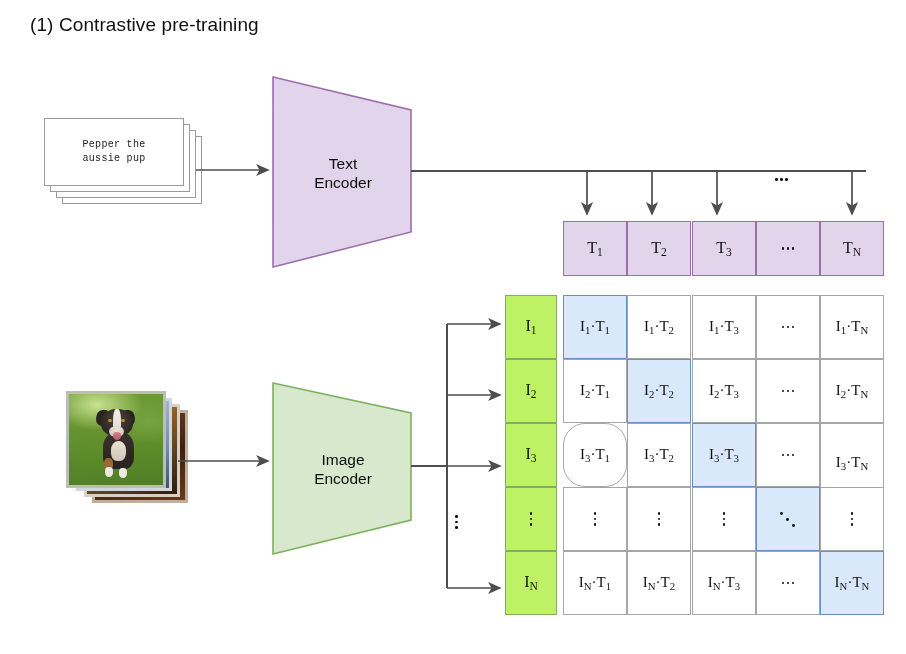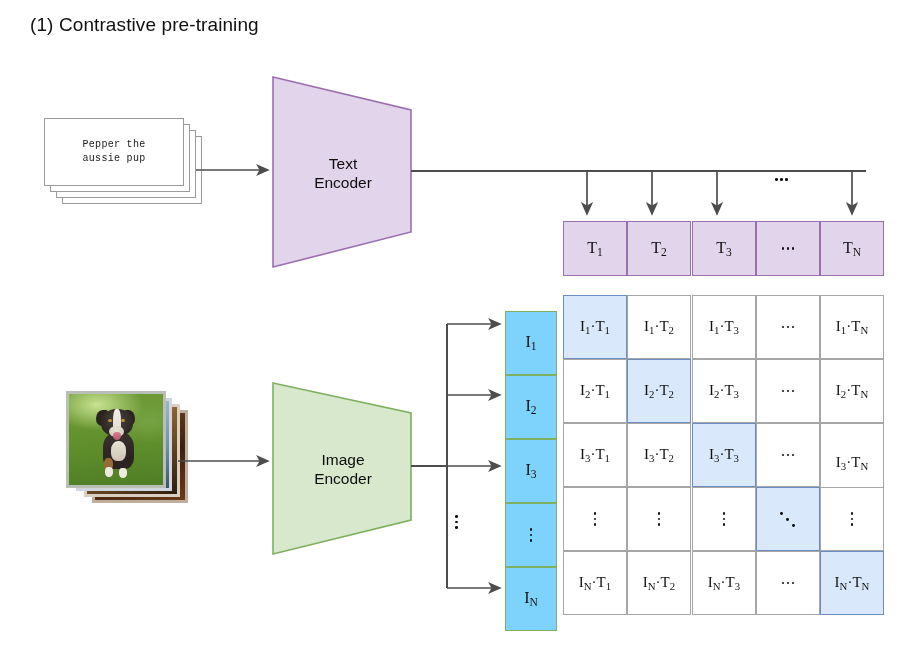--- a/index.html
+++ b/index.html
@@ -170,23 +170,22 @@
     justify-content: center;
     font-family: "Liberation Serif", "DejaVu Serif", serif;
     font-size: 16px;
     color: #111111;
   }
   .t-cell {
     background: #e2d4ea;
     border: 1px solid #9b6fae;
   }
   .i-cell {
-    background: #7dd3fc;
+    background: #bef264;
     border: 1px solid #7fb05f;
-    margin-top: 16px;
   }
   .m-cell {
     background: #ffffff;
     border: 1px solid #a6a6a6;
     font-size: 15px;
   }
   .m-cell.hl {
     background: #dae8fc;
     border: 1px solid #6c8ebf;
   }
@@ -408,21 +407,21 @@
       <div class="cellbox m-cell" style="left: 756px; top: 359px; width: 64px; height: 64px;">
         <div class="hdots">
           <i></i>
           <i></i>
           <i></i>
         </div>
       </div>
       <div class="cellbox m-cell" style="left: 820px; top: 359px; width: 64px; height: 64px;">
         <span><span>I<span class="sub">2</span></span>·<span>T<span class="sub">N</span></span></span>
       </div>
-      <div class="cellbox m-cell" style="left: 563px; top: 423px; width: 64px; height: 64px;">
+      <div class="cellbox m-cell" style="left: 563px; top: 423px; width: 64px; height: 64px; border-radius: 22px;">
         <span><span>I<span class="sub">3</span></span>·<span>T<span class="sub">1</span></span></span>
       </div>
       <div class="cellbox m-cell" style="left: 627px; top: 423px; width: 64px; height: 64px;">
         <span><span>I<span class="sub">3</span></span>·<span>T<span class="sub">2</span></span></span>
       </div>
       <div class="cellbox m-cell hl" style="left: 692px; top: 423px; width: 64px; height: 64px;">
         <span><span>I<span class="sub">3</span></span>·<span>T<span class="sub">3</span></span></span>
       </div>
       <div class="cellbox m-cell" style="left: 756px; top: 423px; width: 64px; height: 64px;">
         <div class="hdots">

